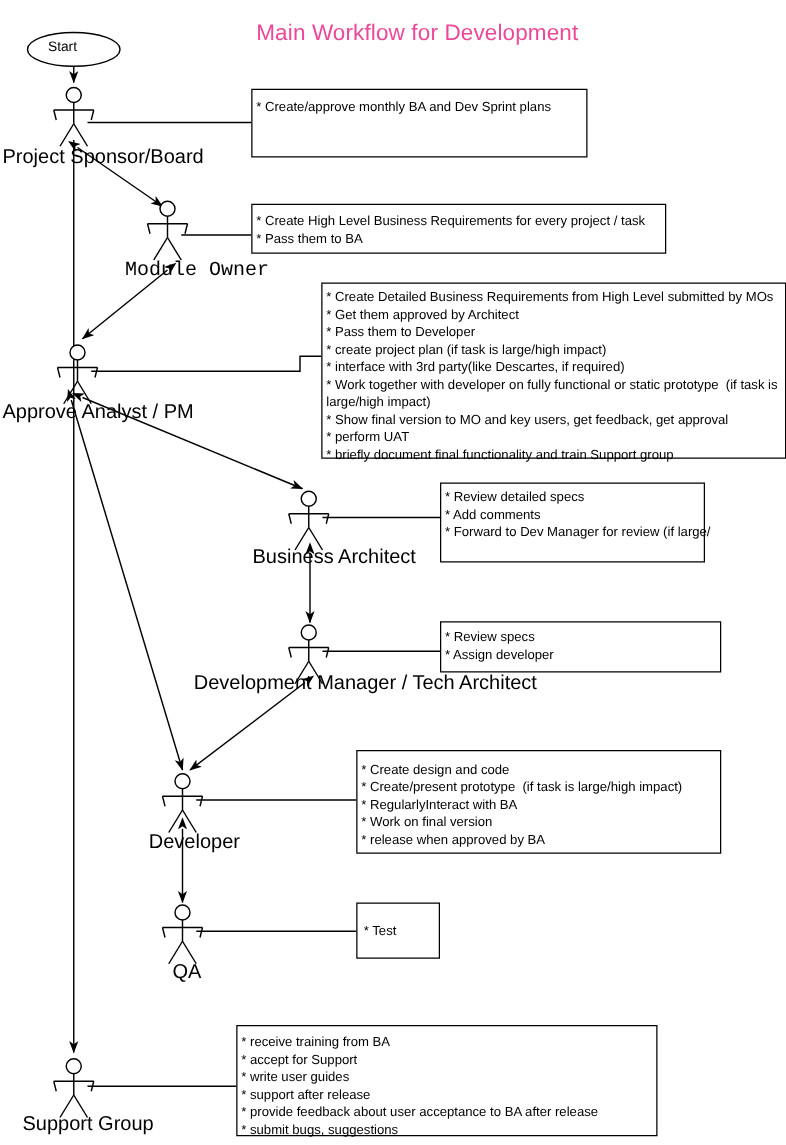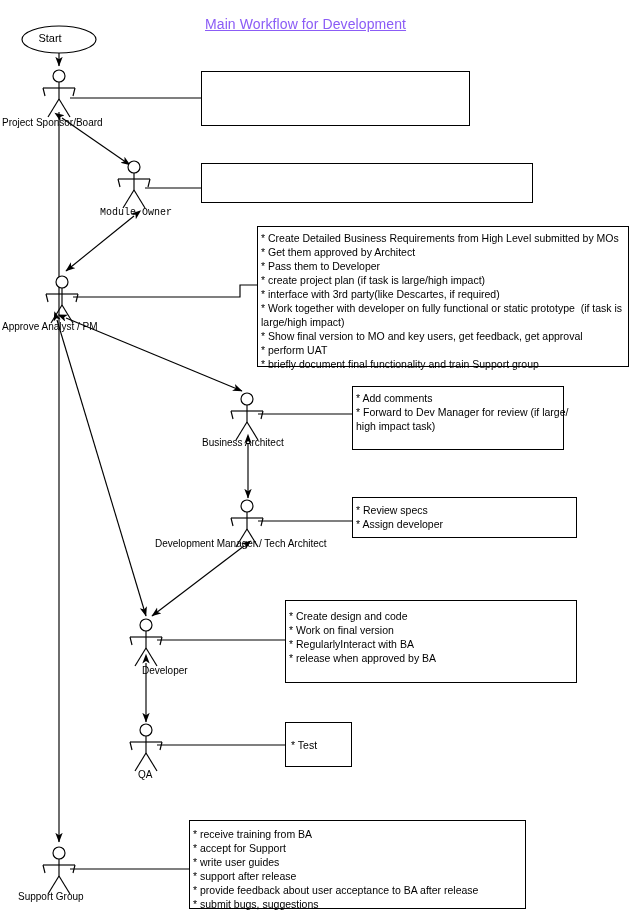--- a/index.html
+++ b/index.html
@@ -27,36 +27,35 @@
     left: 0;
     top: 0;
     width: 629px;
     height: 916px;
     pointer-events: none;
   }
   .layer > * { pointer-events: auto; }
 
   .diagram-title {
     position: absolute;
-    font-size: 14px;
-    color: #8b5cf6;
+    font-size: 18px;
+    color: #ec4899;
     white-space: nowrap;
     letter-spacing: 0.1px;
-    text-decoration: underline;
   }
   .start-label {
     position: absolute;
     font-size: 11px;
     color: #000;
     white-space: nowrap;
     text-align: center;
   }
   .actor-label {
     position: absolute;
-    font-size: 10px;
+    font-size: 16px;
     color: #000;
     white-space: nowrap;
   }
   .note-box {
     position: absolute;
     box-sizing: border-box;
     border: 1px solid #000;
     background: transparent;
   }
   .note-text {
@@ -209,40 +208,41 @@
 
     <div class="diagram-title" style="left:205px; top:16px;">Main Workflow for Development</div>
 
     <div class="start-label" style="left:22px; top:32px; width:56px;">Start</div>
 
     <div class="actor-label" style="left:2px; top:117px;">Project Sponsor/Board</div>
     <div class="actor-label" style="left:100px; top:207px;font-family:Liberation Mono, monospace;">Module Owner</div>
     <div class="actor-label" style="left:2px; top:321px;">Approve Analyst / PM</div>
     <div class="actor-label" style="left:202px; top:437px;text-align:center;">Business Architect</div>
     <div class="actor-label" style="left:155px; top:538px;">Development Manager / Tech Architect</div>
-    <div class="actor-label" style="left:119px; top:665px;margin-left:23px;">Developer</div>
+    <div class="actor-label" style="left:119px; top:665px;">Developer</div>
     <div class="actor-label" style="left:138px; top:769px;">QA</div>
     <div class="actor-label" style="left:18px; top:891px;">Support Group</div>
 
     <div class="note-box" style="left:201px; top:71px; width:269px; height:55px;"></div>
-    <div class="note-text" style="left:205px; top:79px; width:266px;"></div>
+    <div class="note-text" style="left:205px; top:79px; width:266px;"><div class="bullet-line">* Create/approve monthly BA and Dev Sprint plans</div></div>
 
     <div class="note-box" style="left:201px; top:163px; width:332px; height:40px;"></div>
+    <div class="note-text" style="left:205px; top:170px; width:329px;"><div class="bullet-line">* Create High Level Business Requirements for every project / task</div><div class="bullet-line">* Pass them to BA</div></div>
 
     <div class="note-box" style="left:257px; top:226px; width:372px; height:141px;"></div>
     <div class="note-text" style="left:261px; top:231px; width:372px;"><div class="bullet-line">* Create Detailed Business Requirements from High Level submitted by MOs</div><div class="bullet-line">* Get them approved by Architect</div><div class="bullet-line">* Pass them to Developer</div><div class="bullet-line">* create project plan (if task is large/high impact)</div><div class="bullet-line">* interface with 3rd party(like Descartes, if required)</div><div class="bullet-line">* Work together with developer on fully functional or static prototype  (if task is</div><div class="bullet-line">large/high impact)</div><div class="bullet-line">* Show final version to MO and key users, get feedback, get approval</div><div class="bullet-line">* perform UAT</div><div class="bullet-line">* briefly document final functionality and train Support group</div></div>
 
     <div class="note-box" style="left:352px; top:386px; width:212px; height:64px;"></div>
-    <div class="note-text" style="left:356px; top:391px; width:212px;"><div class="bullet-line">* Add comments</div><div class="bullet-line">* Forward to Dev Manager for review (if large/</div><div class="bullet-line">high impact task)</div></div>
+    <div class="note-text" style="left:356px; top:391px; width:212px;"><div class="bullet-line">* Review detailed specs</div><div class="bullet-line">* Add comments</div><div class="bullet-line">* Forward to Dev Manager for review (if large/</div></div>
 
     <div class="note-box" style="left:352px; top:497px; width:225px; height:41px;"></div>
     <div class="note-text" style="left:356px; top:503px; width:222px;"><div class="bullet-line">* Review specs</div><div class="bullet-line">* Assign developer</div></div>
 
     <div class="note-box" style="left:285px; top:600px; width:292px; height:83px;"></div>
-    <div class="note-text" style="left:289px; top:609px; width:289px;"><div class="bullet-line">* Create design and code</div><div class="bullet-line">* Work on final version</div><div class="bullet-line">* RegularlyInteract with BA</div><div class="bullet-line">* release when approved by BA</div></div>
+    <div class="note-text" style="left:289px; top:609px; width:289px;"><div class="bullet-line">* Create design and code</div><div class="bullet-line">* Create/present prototype  (if task is large/high impact)</div><div class="bullet-line">* RegularlyInteract with BA</div><div class="bullet-line">* Work on final version</div><div class="bullet-line">* release when approved by BA</div></div>
 
     <div class="note-box" style="left:285px; top:722px; width:67px; height:45px;"></div>
     <div class="note-text" style="left:291px; top:738px; width:64px;"><div class="bullet-line">* Test</div></div>
 
     <div class="note-box" style="left:189px; top:820px; width:337px; height:89px;"></div>
     <div class="note-text" style="left:193px; top:827px; width:334px;"><div class="bullet-line">* receive training from BA</div><div class="bullet-line">* accept for Support</div><div class="bullet-line">* write user guides</div><div class="bullet-line">* support after release</div><div class="bullet-line">* provide feedback about user acceptance to BA after release</div><div class="bullet-line">* submit bugs, suggestions</div></div>
 
   </div>
 </div>
 

